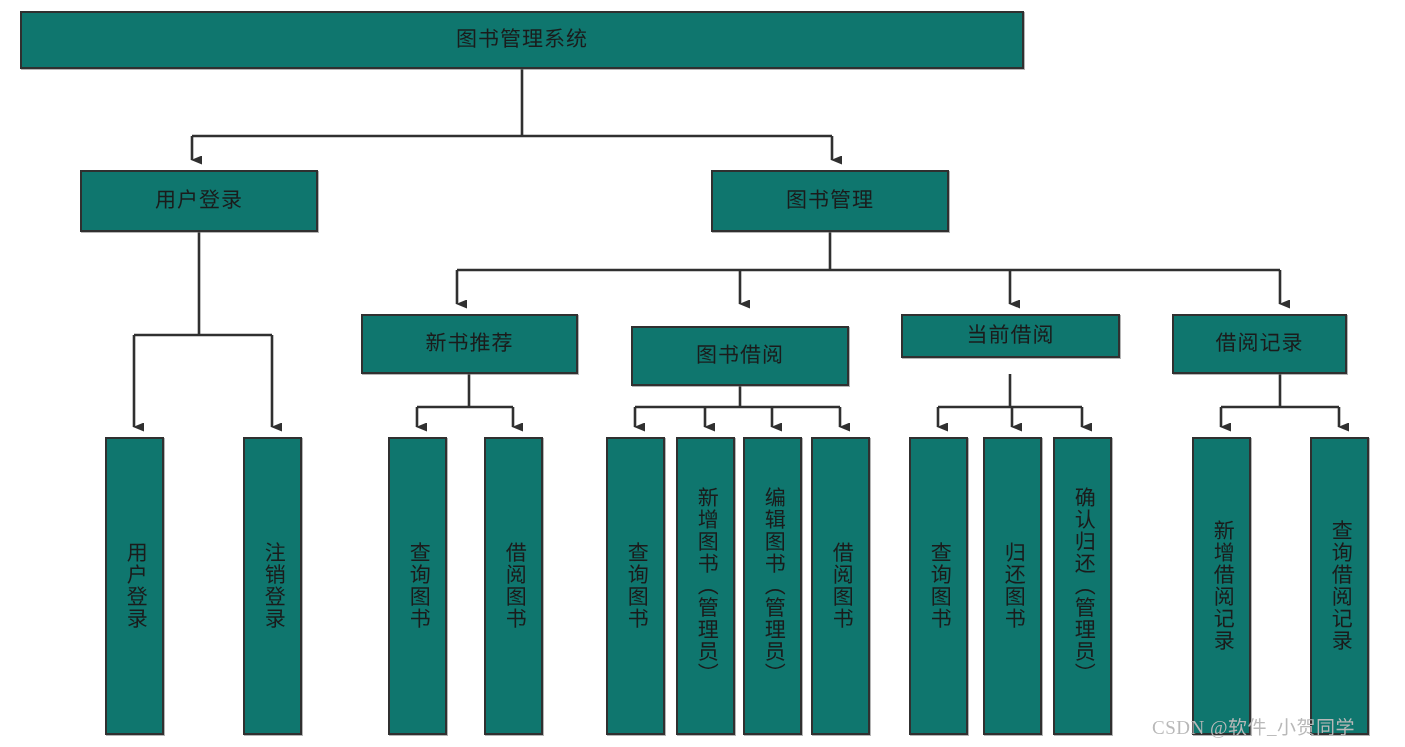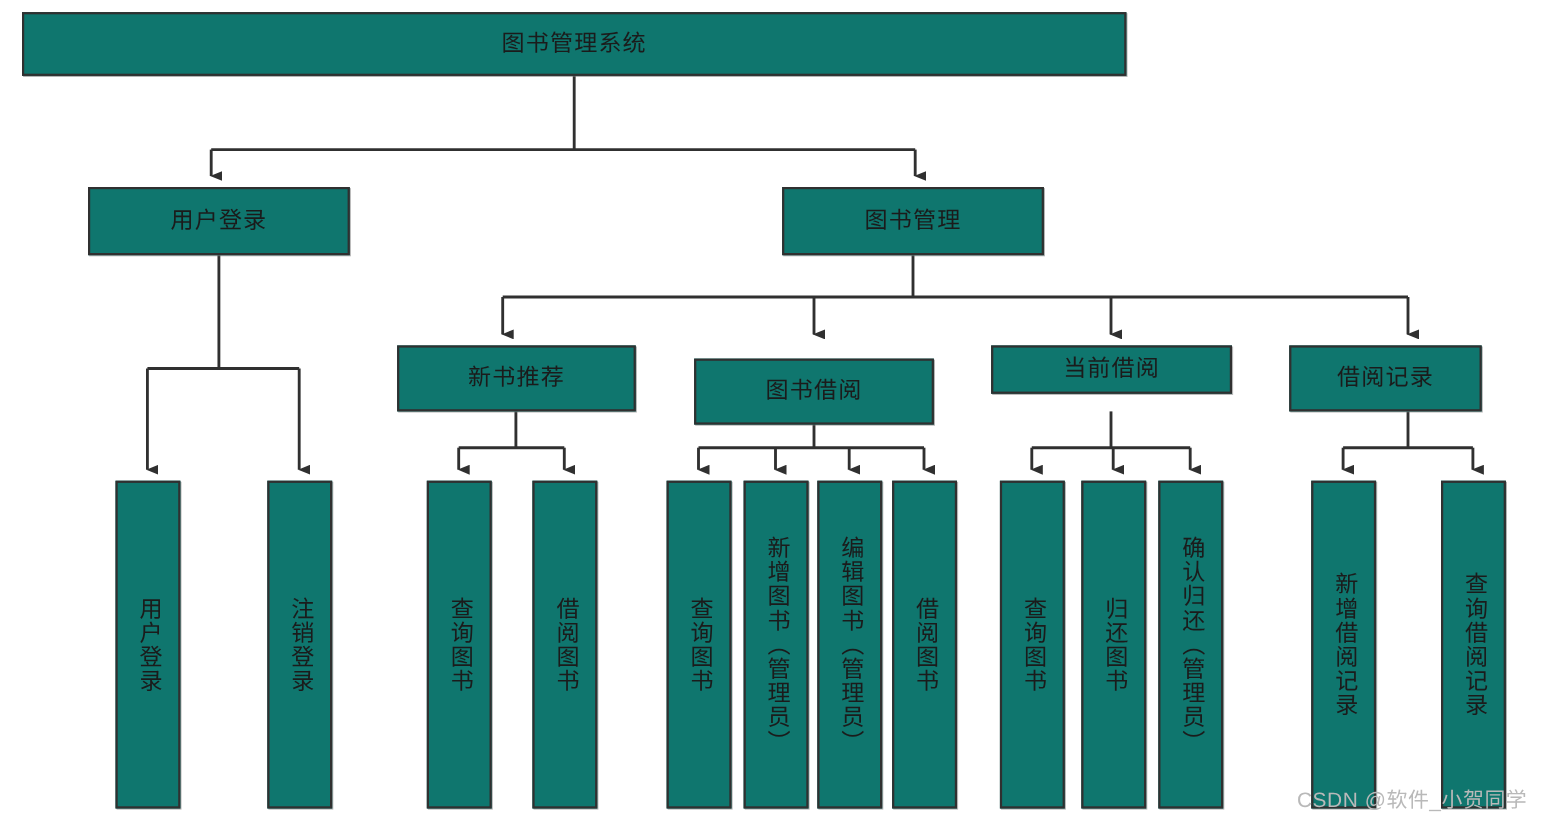--- a/index.html
+++ b/index.html
@@ -49,27 +49,27 @@
     line-height: 1.22;
     letter-spacing: 1px;
     writing-mode: vertical-rl;
     text-orientation: upright;
     align-items: center;
     justify-content: center;
     padding: 6px 0;
   }
   #watermark {
     position: absolute;
-    left: 1179px;
+    left: 1152px;
     top: 712px;
     font-size: 19px;
     color: #b9b9b9;
     letter-spacing: 0.5px;
     white-space: nowrap;
-    font-family: Liberation Sans, sans-serif;
+    font-family: Liberation Serif, serif;
   }
 </style>
 </head>
 <body>
 
 <div id="canvas">
 
   <svg id="edges" viewBox="0 0 1405 747" width="1405" height="747" aria-hidden="true">
     <defs>
       <marker id="arrow" markerWidth="9" markerHeight="11" refX="4.5" refY="10" orient="auto" markerUnits="userSpaceOnUse">

